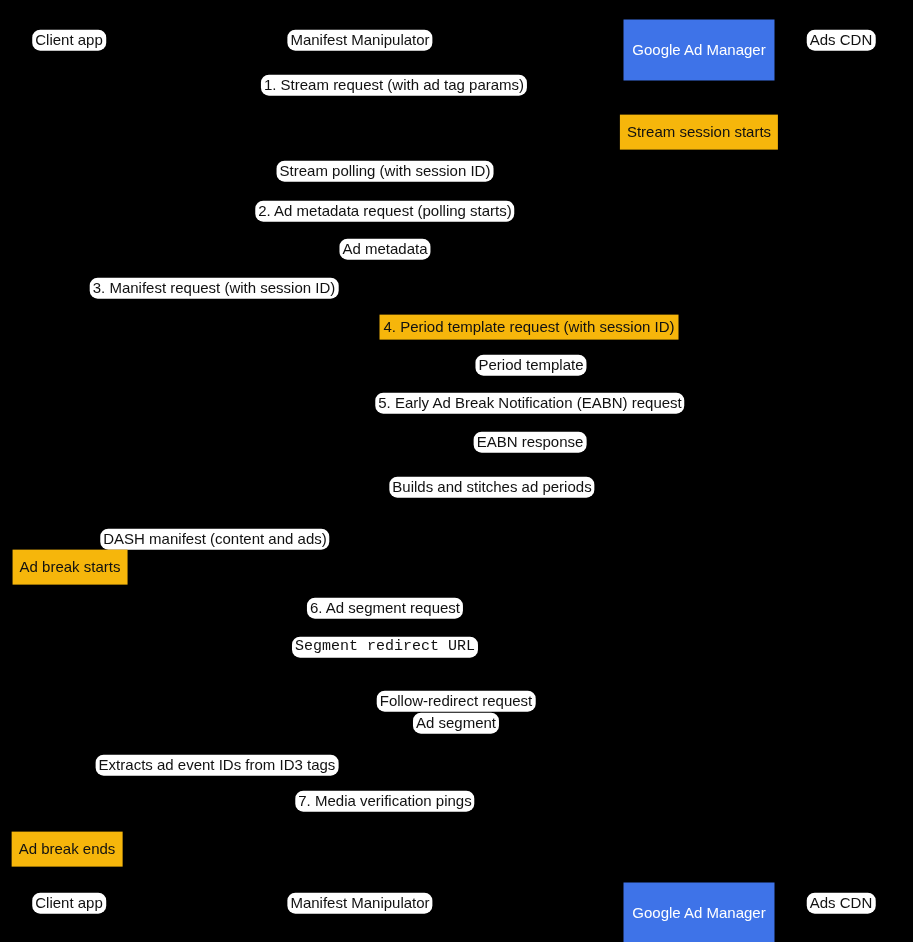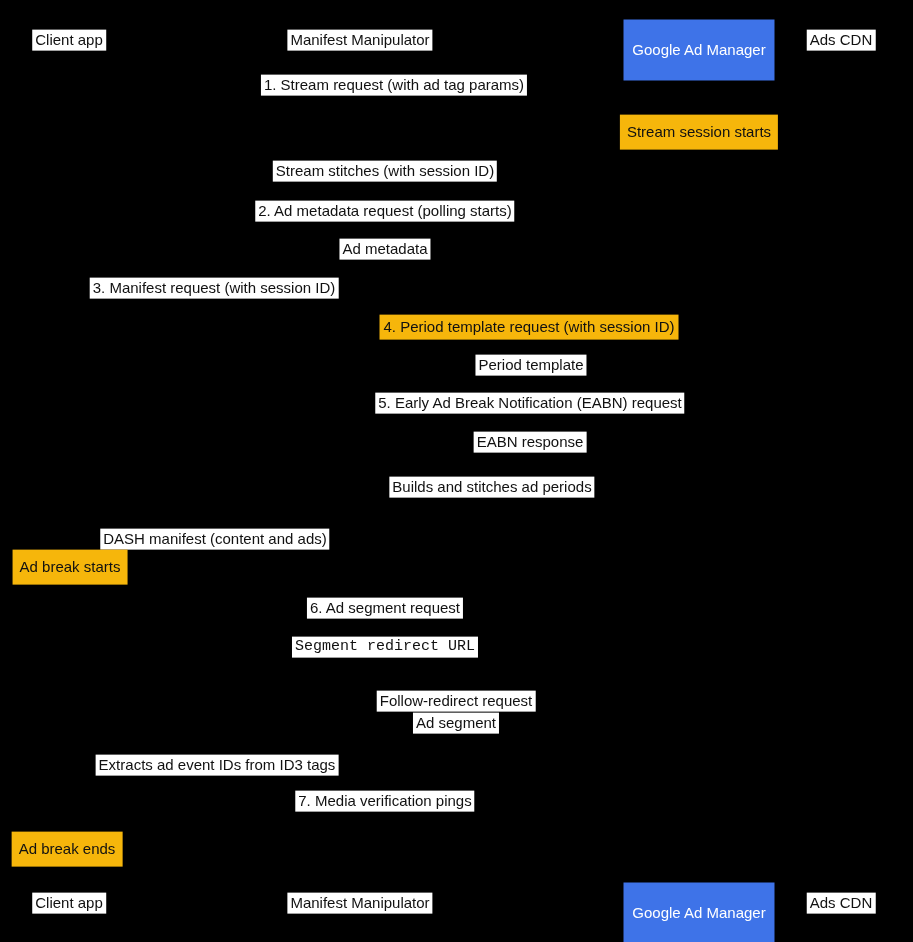--- a/index.html
+++ b/index.html
@@ -15,20 +15,21 @@
     position: absolute;
     transform: translate(-50%, -50%);
     white-space: nowrap;
     font-size: 15px;
     line-height: 1.25;
   }
   .v-plain {
     background: var(--label-bg, #fff);
     color: var(--label-text, #111);
     padding: 1px 3px;
+    border-radius: 8px;
   }
   .v-highlight {
     background: var(--highlight-bg, #f6b60b);
     color: var(--label-text, #111);
     padding: 3px 4px;
   }
   .v-note {
     background: var(--highlight-bg, #f6b60b);
     color: var(--label-text, #111);
     padding: 8px 7px;
@@ -51,21 +52,21 @@
 <div class="canvas" style="--canvas-bg: #000000; --label-bg: #ffffff; --label-text: #111111; --highlight-bg: #f6b60b; --blue-bg: #3e73e8; --blue-text: #ffffff;">
   <div id="actors-top">
       <div class="lbl v-plain" style="left: 69px; top: 40px;">Client app</div>
       <div class="lbl v-plain" style="left: 360px; top: 40px;">Manifest Manipulator</div>
       <div class="lbl v-blue" style="left: 699px; top: 40px;">Google Ad Manager</div>
       <div class="lbl v-plain" style="left: 841px; top: 40px;">Ads CDN</div>
     </div>
   <div id="messages">
       <div class="lbl v-plain" style="left: 394px; top: 85px;">1. Stream request (with ad tag params)</div>
       <div class="lbl v-note" style="left: 699px; top: 132px;">Stream session starts</div>
-      <div class="lbl v-plain" style="left: 385px; top: 171px;">Stream stitches (with session ID)</div>
+      <div class="lbl v-plain" style="left: 385px; top: 171px;">Stream polling (with session ID)</div>
       <div class="lbl v-plain" style="left: 385px; top: 211px;">2. Ad metadata request (polling starts)</div>
       <div class="lbl v-plain" style="left: 385px; top: 249px;">Ad metadata</div>
       <div class="lbl v-plain" style="left: 214px; top: 288px;">3. Manifest request (with session ID)</div>
       <div class="lbl v-highlight" style="left: 529px; top: 327px;">4. Period template request (with session ID)</div>
       <div class="lbl v-plain" style="left: 531px; top: 365px;">Period template</div>
       <div class="lbl v-plain" style="left: 530px; top: 403px;">5. Early Ad Break Notification (EABN) request</div>
       <div class="lbl v-plain" style="left: 530px; top: 442px;">EABN response</div>
       <div class="lbl v-plain" style="left: 492px; top: 487px;">Builds and stitches ad periods</div>
       <div class="lbl v-plain" style="left: 215px; top: 519px; margin-top: 20px;">DASH manifest (content and ads)</div>
       <div class="lbl v-note" style="left: 70px; top: 567px;">Ad break starts</div>

